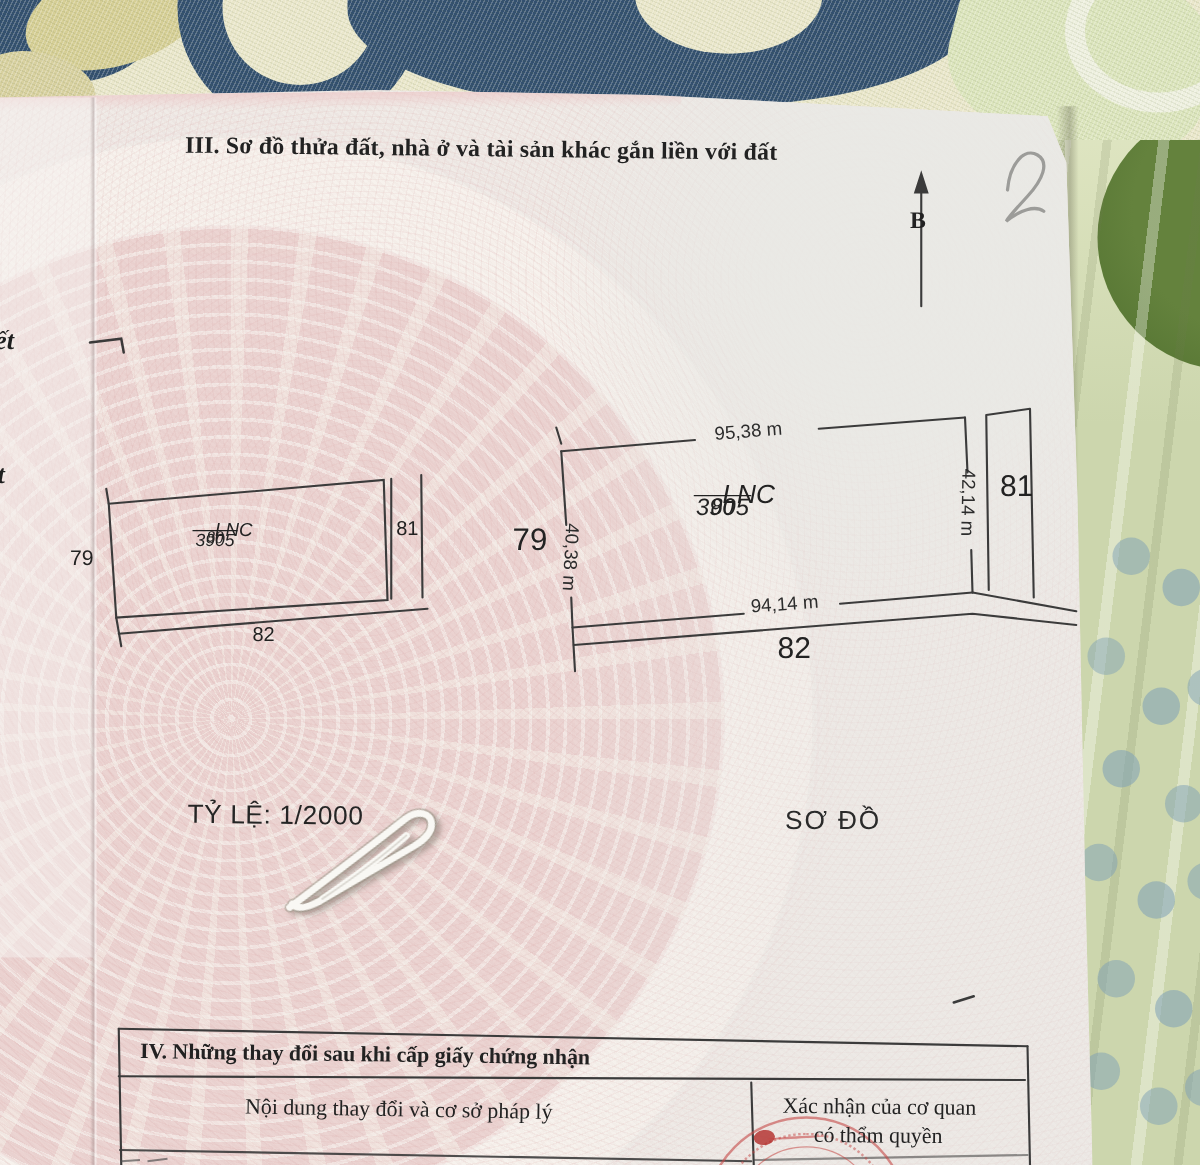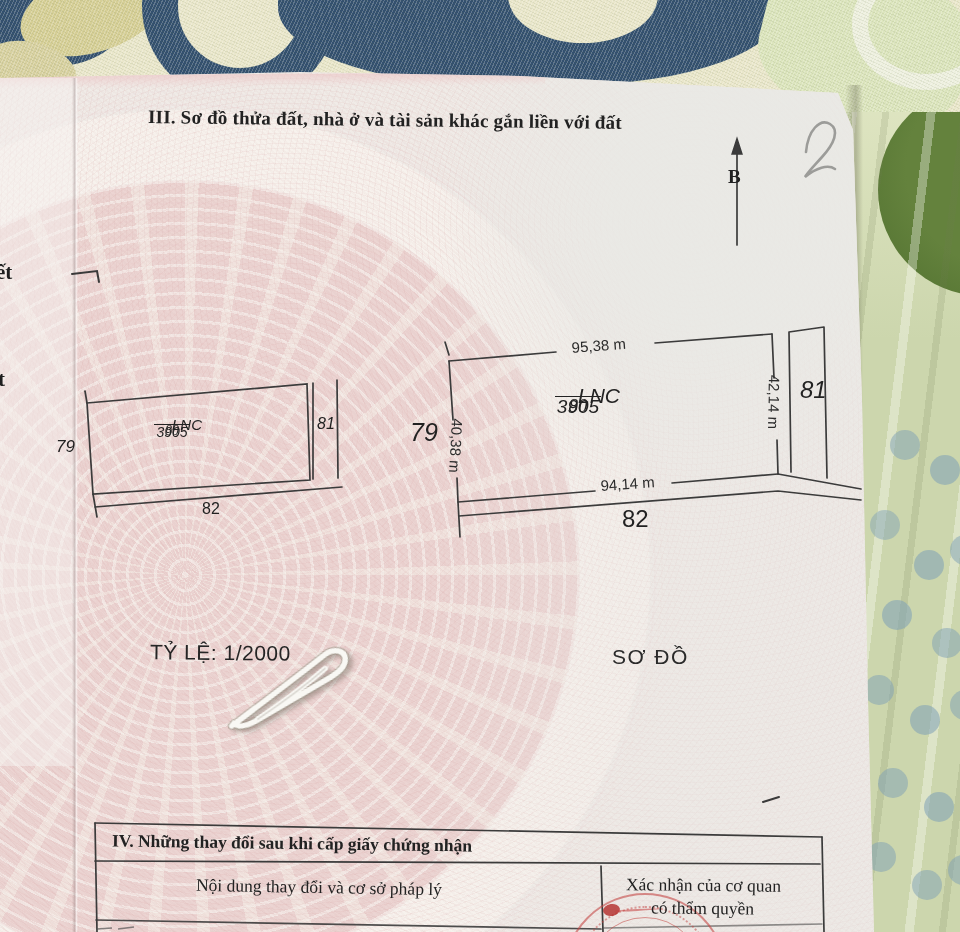--- a/index.html
+++ b/index.html
@@ -58,33 +58,33 @@
      mask-image:radial-gradient(circle, #000 52%, transparent 69%);}
   .drum-band{left:-280px;top:110px;width:930px;height:930px;border-radius:50%;
      border:70px solid rgba(248,244,238,.78);}
   .drum-inner{left:-210px;top:180px;width:790px;height:790px;border-radius:50%;opacity:.9;
      background:
       repeating-conic-gradient(rgba(246,242,234,.55) 0 2deg, rgba(246,242,234,0) 2deg 8deg),
       repeating-radial-gradient(circle, rgba(252,249,245,.5) 0 3px, rgba(235,206,204,.55) 3px 14px),
       #ecd7d5;
      -webkit-mask-image:radial-gradient(circle, #000 88%, transparent 100%);
      mask-image:radial-gradient(circle, #000 88%, transparent 100%);}
-  .page-under{left:0;top:78px;width:76px;height:688px;overflow:hidden;background:rgba(245,242,240,.5);}
+  .page-under{left:0;top:78px;width:76px;height:688px;overflow:hidden;background:rgba(245,242,240,.5);font-style:italic;}
   .page-under .frag{position:absolute;font-weight:bold;color:#1f1f1f;white-space:nowrap;}
   .fold{left:72px;top:78px;width:6px;height:854px;
      background:linear-gradient(90deg, rgba(120,100,100,0), rgba(120,100,100,.30) 45%, rgba(255,255,255,.5) 75%, rgba(120,100,100,0));}
 
   
   .t{color:#222;white-space:nowrap;}
   .title3{left:148px;top:109px;font-size:19px;font-weight:bold;transform:rotate(.7deg);letter-spacing:.2px;}
   .north-b{left:728px;top:166px;font-size:19px;font-weight:bold;}
   .sans{font-family:"Liberation Sans", sans-serif;}
   .lbl-scale{left:150px;top:641px;font-size:21px;letter-spacing:.5px;transform:rotate(.6deg);color:#252525;}
-  .lbl-sodo{left:612px;top:645px;font-size:21px;font-weight:500;letter-spacing:1.5px;color:#2a2a2a;}
-  .num-i{font-style:italic;}
+  .lbl-sodo{left:628px;top:645px;font-size:21px;font-weight:500;letter-spacing:1.5px;color:#2a2a2a;}
+  .num-i{}
   .mini-79{left:56px;top:437px;font-size:17px;}
   .mini-81{left:317px;top:415px;font-size:16px;}
   .mini-82{left:202px;top:500px;font-size:16px;}
   .main-79{left:410px;top:418px;font-size:25px;}
   .main-81{left:800px;top:376px;font-size:24px;}
   .main-82{left:622px;top:505px;font-size:24px;}
   .dim{font-size:15px;color:#2c2c2c;transform-origin:left top;}
   .dim-top{left:571px;top:339px;transform:rotate(-4.5deg);}
   .dim-bottom{left:600px;top:477px;transform:rotate(-4deg);}
   .dim-right{left:783px;top:375px;transform:rotate(91deg);}

